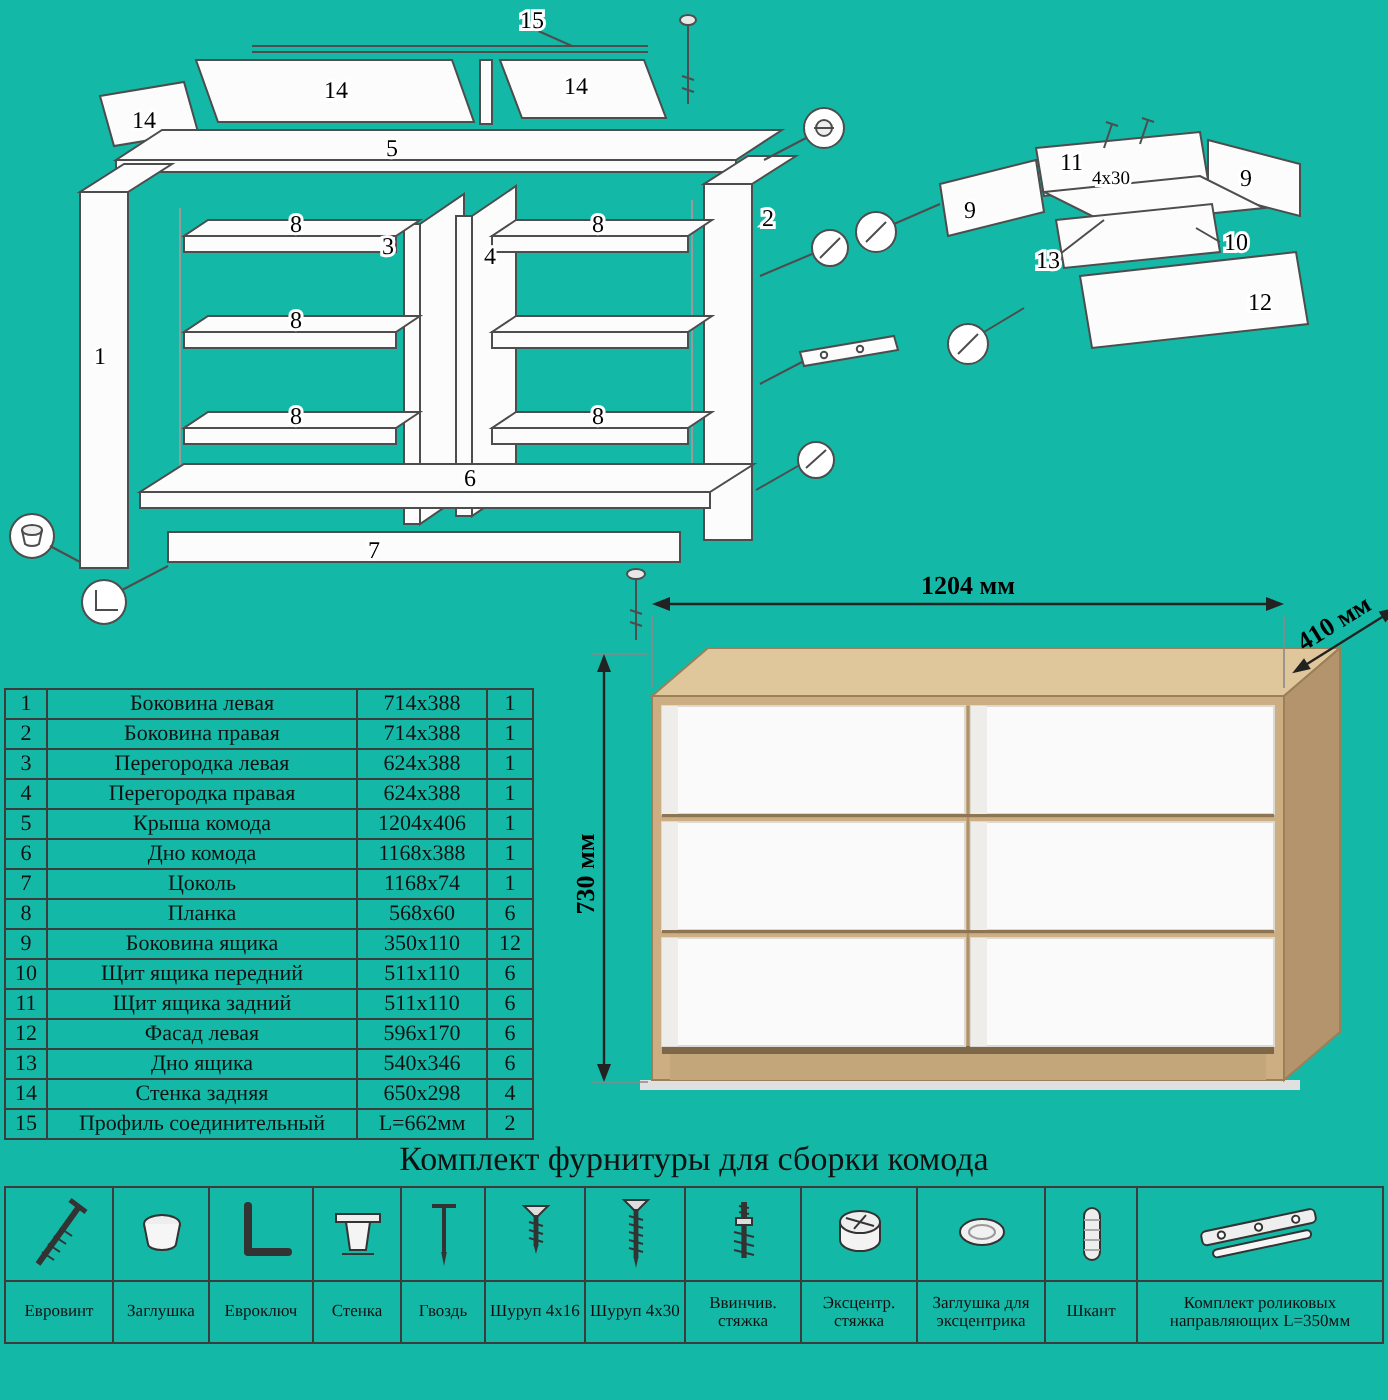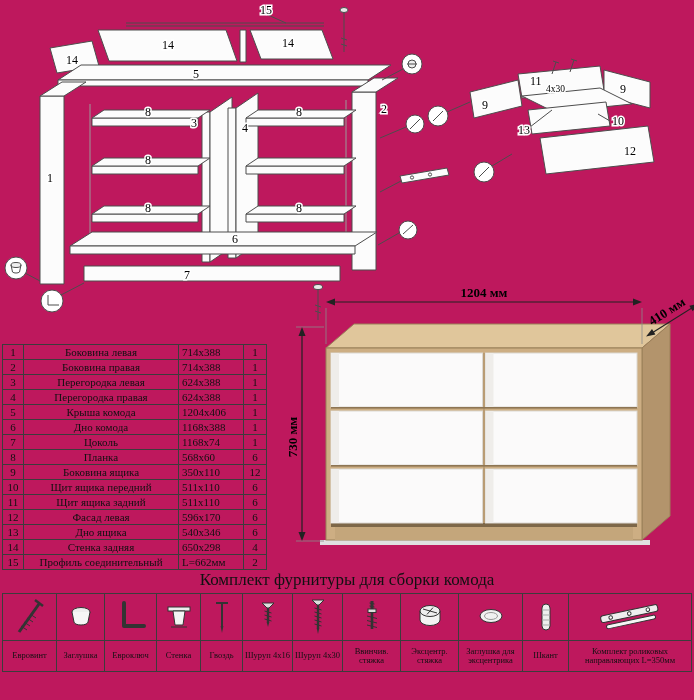--- a/index.html
+++ b/index.html
@@ -1,33 +1,33 @@
 <!DOCTYPE html>
 <html><head>
 <meta charset="utf-8">
 <style>
   html,body{margin:0;padding:0;background:#fff;}
-  #sheet{position:relative;width:694px;height:700px;background:#be185d;overflow:hidden;
+  #sheet{position:relative;width:694px;height:700px;background:#14b8a6;overflow:hidden;
          font-family:"Liberation Serif",serif;color:#111;}
 
   
   #exploded{position:absolute;left:0;top:0;}
   #exploded .ln{stroke:#4d4d4d;stroke-width:1;fill:none;}
   #exploded polygon,#exploded rect.pnl{stroke:#4d4d4d;stroke-width:1;fill:#fcfcfc;}
   #exploded text{font:12px "Liberation Serif",serif;fill:#000;
                  paint-order:stroke;stroke:#fff;stroke-width:3px;}
   #exploded text.sm{font-size:9.5px;}
 
   
   #parts-table{position:absolute;left:2px;top:344px;border-collapse:collapse;
                font:11px/13px "Liberation Serif",serif;}
   #parts-table td{border:1px solid #3c3c3c;padding:0 3px;height:14px;white-space:nowrap;}
   #parts-table .c-num{width:14px;text-align:center;}
   #parts-table .c-name{width:148px;text-align:center;margin-top:12px;}
-  #parts-table .c-size{width:58px;text-align:left;}
+  #parts-table .c-size{width:58px;text-align:center;}
   #parts-table .c-qty{width:16px;text-align:center;}
 
   
   #product{position:absolute;left:286px;top:282px;width:408px;height:292px;}
   #product text{font:bold 13px "Liberation Serif",serif;fill:#000;}
   .dim-line{stroke:#222;stroke-width:1.2;}
   .dim-ext{stroke:#8a8a8a;stroke-width:0.8;}
 
   
   #kit-title{position:absolute;left:0;top:570px;width:694px;text-align:center;

